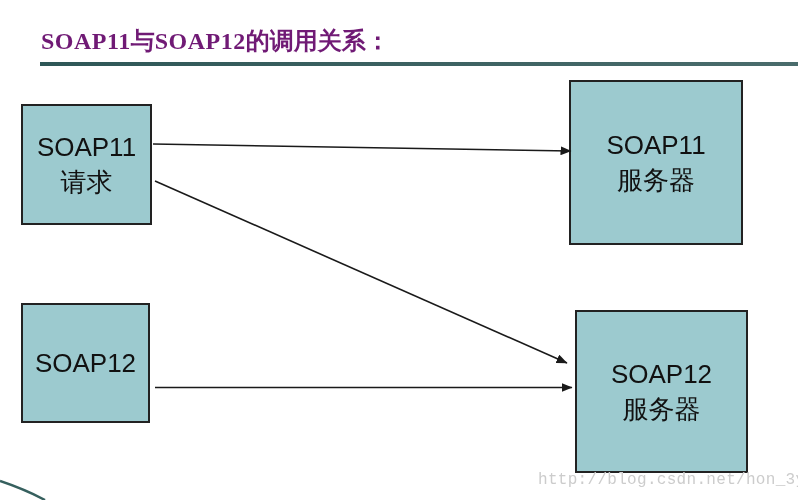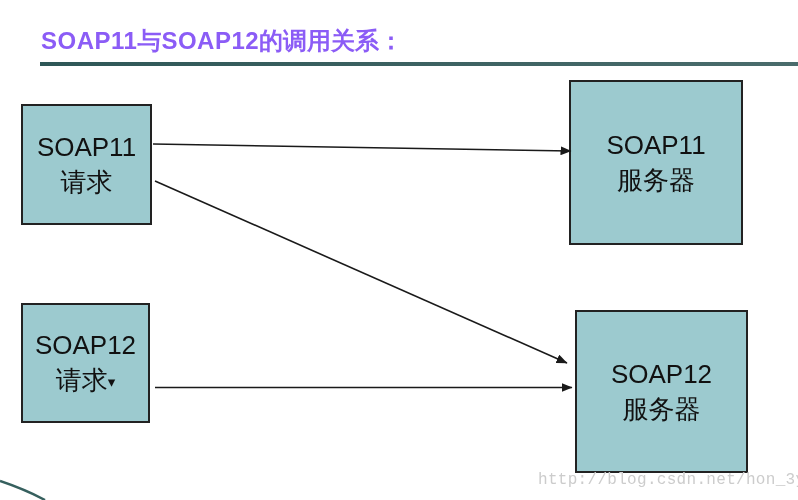--- a/index.html
+++ b/index.html
@@ -9,23 +9,24 @@
     height: 500px;
     background: #ffffff;
     overflow: hidden;
     font-family: "Liberation Sans", sans-serif;
   }
   .title {
     position: absolute;
     left: 41px;
     top: 25px;
     font-size: 24px;
-    color: #8b5cf6;
+    color: #701a75;
     white-space: nowrap;
     font-weight: bold;
+    font-family: Liberation Serif, serif;
   }
   .title .t-latin { font-weight: 800; letter-spacing: 0.5px; }
   .title .t-cn { font-weight: 600; }
   .rule {
     position: absolute;
     left: 40px;
     top: 62px;
     width: 758px;
     height: 4px;
     background: linear-gradient(90deg, #2e5757, #4a6c6c);
@@ -83,21 +84,20 @@
     <div class="node-line">请求</div>
   </div>
 
   <div class="node node-soap11-server">
     <div class="node-line">SOAP11</div>
     <div class="node-line">服务器</div>
   </div>
 
   <div class="node node-soap12-request">
     <div class="node-line">SOAP12</div>
-    <div class="node-line"><span>请求</span><span class="cursor-marker">▾</span></div>
   </div>
 
   <div class="node node-soap12-server">
     <div class="node-line">SOAP12</div>
     <div class="node-line">服务器</div>
   </div>
 
   <svg class="overlay" viewBox="0 0 798 500" xmlns="http://www.w3.org/2000/svg">
     <defs>
       <marker id="ah" markerUnits="userSpaceOnUse" markerWidth="12" markerHeight="9" refX="10.5" refY="4.5" orient="auto">

